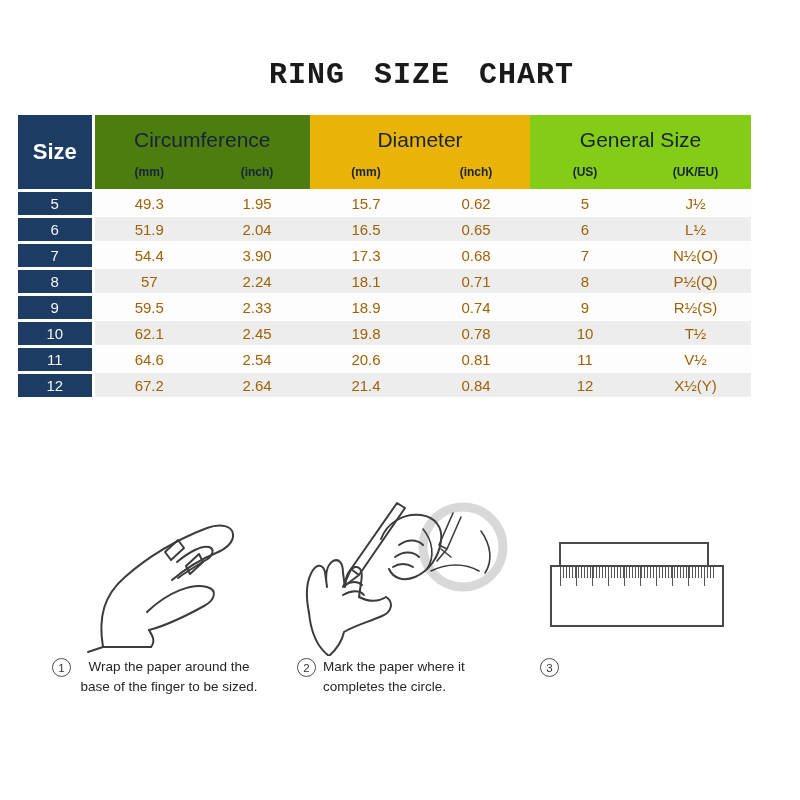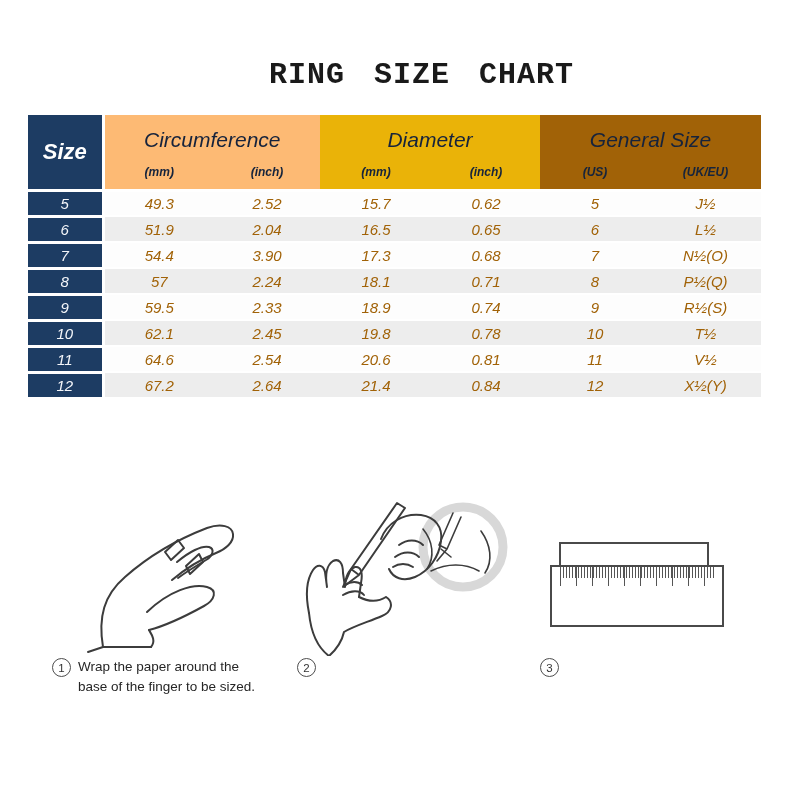--- a/index.html
+++ b/index.html
@@ -12,38 +12,38 @@
   .page-title {
     position:absolute; left:0; right:0; top:58px;
     text-align:center;
     font-family:"Liberation Mono","DejaVu Sans Mono",monospace;
     font-weight:700; font-size:30px; letter-spacing:1px; word-spacing:10px;
     color:#1a1a1a;
   }
 
   
   table.ring-table {
-    position:absolute; left:28px; top:115px; width:733px;
-    border-collapse:collapse; table-layout:fixed;font-style:italic;
+    position:absolute; left:18px; top:115px; width:733px;
+    border-collapse:collapse; table-layout:fixed;
   }
   .ring-table th, .ring-table td { padding:0; text-align:center; }
 
   .ring-table thead tr.group-row { height:50px; }
   .ring-table thead tr.sub-row   { height:25px; }
 
   .th-size {
     background:#1d3c63; color:#ffffff; font-size:22px; font-weight:bold;
     border-right:3px solid #ffffff; border-bottom:3px solid #ffffff;
   }
   .th-group { font-size:21px; font-weight:400; color:#16233c; vertical-align:middle; }
   .th-sub   { font-size:12px; font-weight:bold; color:#16243c; vertical-align:top; padding-bottom:4px; border-bottom:3px solid #ffffff;margin-top:32px; }
 
-  .bg-circ { background:#fdba74; }
+  .bg-circ { background:#4d7c0f; }
   .bg-dia  { background:#eab308; }
-  .bg-gen  { background:#a16207; }
+  .bg-gen  { background:#84cc16; }
 
   .ring-table tbody tr { height:26px; }
   .ring-table tbody tr:nth-child(even) td { background:#ededed; }
   .ring-table tbody tr:nth-child(odd)  td { background:#fdfdfd; }
   .ring-table tbody th {
     background:#1d3c63; color:#f4f6fa; font-size:15px; font-weight:400;
     border-right:3px solid #ffffff; border-bottom:3px solid #ffffff;
   }
   .ring-table tbody td {
     font-size:15px; color:#a16207; border-bottom:2px solid #ffffff;
@@ -81,21 +81,21 @@
   .step { position:absolute; top:657px; display:flex; align-items:flex-start; gap:7px; }
   .step-1 { left:52px;  width:232px; }
   .step-2 { left:297px; width:218px; }
   .step-3 { left:540px; width:235px; }
   .step-circle {
     flex:0 0 auto; width:17px; height:17px; border:1.5px solid #4d4d4d; border-radius:50%;
     display:flex; align-items:center; justify-content:center;
     font-size:11.5px; color:#333; margin-top:1px;
   }
   .step-text { font-size:13.5px; line-height:1.45; color:#262626; }
-  .step-1 .step-text { max-width:182px; }
+  .step-1 .step-text { max-width:182px;text-align:center; }
   .step-2 .step-text { max-width:168px; }
   .step-3 .step-text { max-width:205px; }
 </style>
 </head>
 <body>
 
 <div class="canvas">
 
   <div class="page-title">RING SIZE CHART</div>
 
@@ -122,21 +122,21 @@
         <th class="th-sub bg-dia">(mm)</th>
         <th class="th-sub bg-dia">(inch)</th>
         <th class="th-sub bg-gen">(US)</th>
         <th class="th-sub bg-gen">(UK/EU)</th>
       </tr>
     </thead>
     <tbody>
         <tr>
           <th>5</th>
           <td>49.3</td>
-          <td>2.52</td>
+          <td>1.95</td>
           <td>15.7</td>
           <td>0.62</td>
           <td>5</td>
           <td>J½</td>
         </tr>
         <tr>
           <th>6</th>
           <td>51.9</td>
           <td>2.04</td>
           <td>16.5</td>
@@ -238,18 +238,19 @@
       <div class="ticks-fine"></div>
     </div>
   </div>
 
   <div class="step step-1">
     <span class="step-circle">1</span>
     <span class="step-text">Wrap the paper around the base of the finger to be sized.</span>
   </div>
   <div class="step step-2">
     <span class="step-circle">2</span>
+    <span class="step-text">Mark the paper where it completes the circle.</span>
   </div>
   <div class="step step-3">
     <span class="step-circle">3</span>
   </div>
 
 </div>
 
 </body></html>

